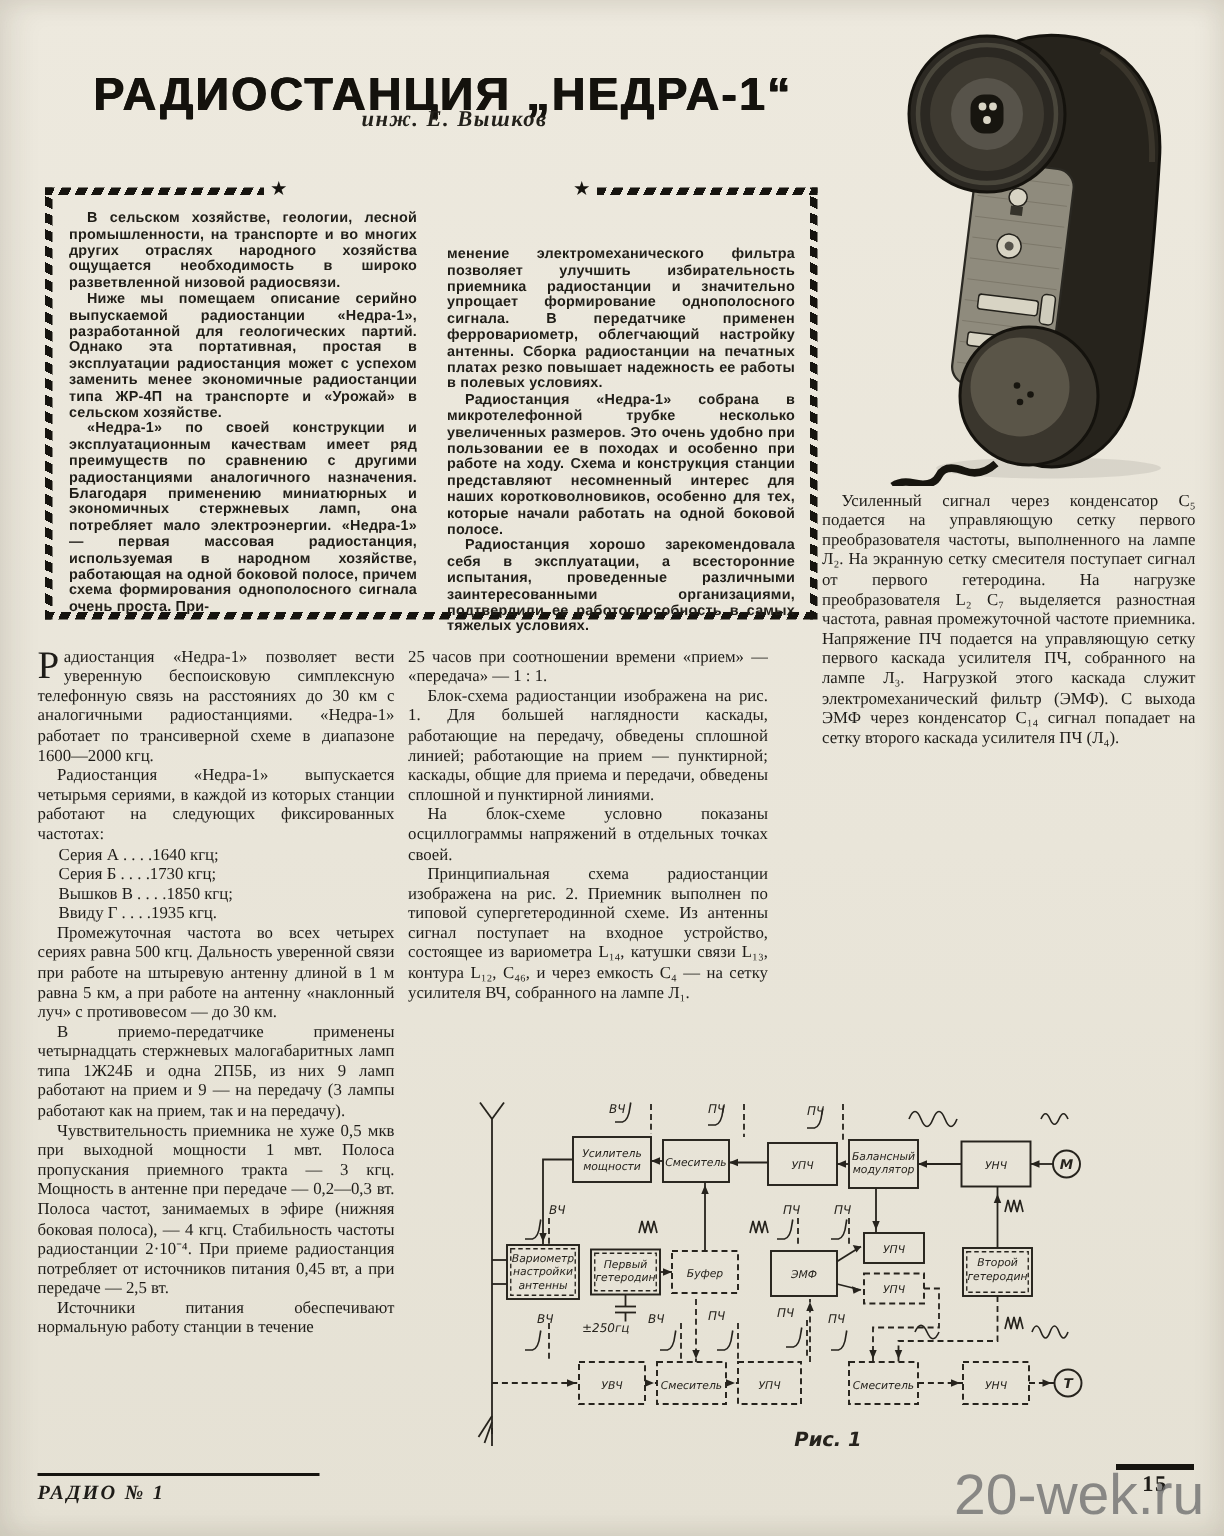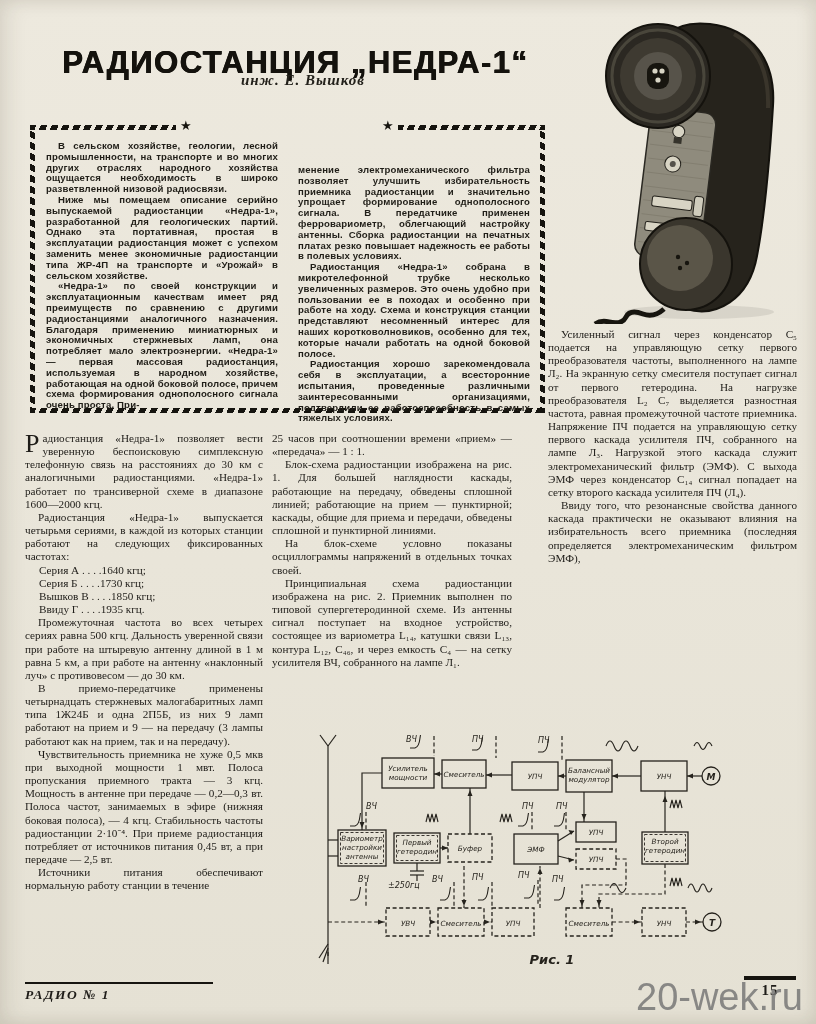--- a/index.html
+++ b/index.html
@@ -158,21 +158,20 @@
 
   <section class="col col2">
     <p>25 часов при соотношении времени «прием» — «передача» — 1 : 1.</p>
     <p>Блок-схема радиостанции изображена на рис. 1. Для большей наглядности каскады, работающие на передачу, обведены сплошной линией; работающие на прием — пунктирной; каскады, общие для приема и передачи, обведены сплошной и пунктирной линиями.</p>
     <p>На блок-схеме условно показаны осциллограммы напряжений в отдельных точках своей.</p>
     <p>Принципиальная схема радиостанции изображена на рис. 2. Приемник выполнен по типовой супергетеродинной схеме. Из антенны сигнал поступает на входное устройство, состоящее из вариометра L₁₄, катушки связи L₁₃, контура L₁₂, C₄₆, и через емкость C₄ — на сетку усилителя ВЧ, собранного на лампе Л₁.</p>
   </section>
 
   <section class="col col3">
     <p>Усиленный сигнал через конденсатор C₅ подается на управляющую сетку первого преобразователя частоты, выполненного на лампе Л₂. На экранную сетку смесителя поступает сигнал от первого гетеродина. На нагрузке преобразователя L₂ C₇ выделяется разностная частота, равная промежуточной частоте приемника. Напряжение ПЧ подается на управляющую сетку первого каскада усилителя ПЧ, собранного на лампе Л₃. Нагрузкой этого каскада служит электромеханический фильтр (ЭМФ). С выхода ЭМФ через конденсатор C₁₄ сигнал попадает на сетку второго каскада усилителя ПЧ (Л₄).</p>
-    <p>Ввиду того, что резонансные свойства данного каскада практически не оказывают влияния на избирательность всего приемника (последняя определяется электромеханическим фильтром ЭМФ),</p>
   </section>
 
   <figure class="diagram">
     <svg width="494" height="246" viewBox="0 0 494 246">
       <g stroke="#26231d" stroke-width="1.2" fill="none">
 
         <g>
           <line x1="14" y1="16" x2="14" y2="226"></line>
           <line x1="14" y1="16" x2="6" y2="5"></line>
             <line x1="14" y1="16" x2="22" y2="5"></line>

